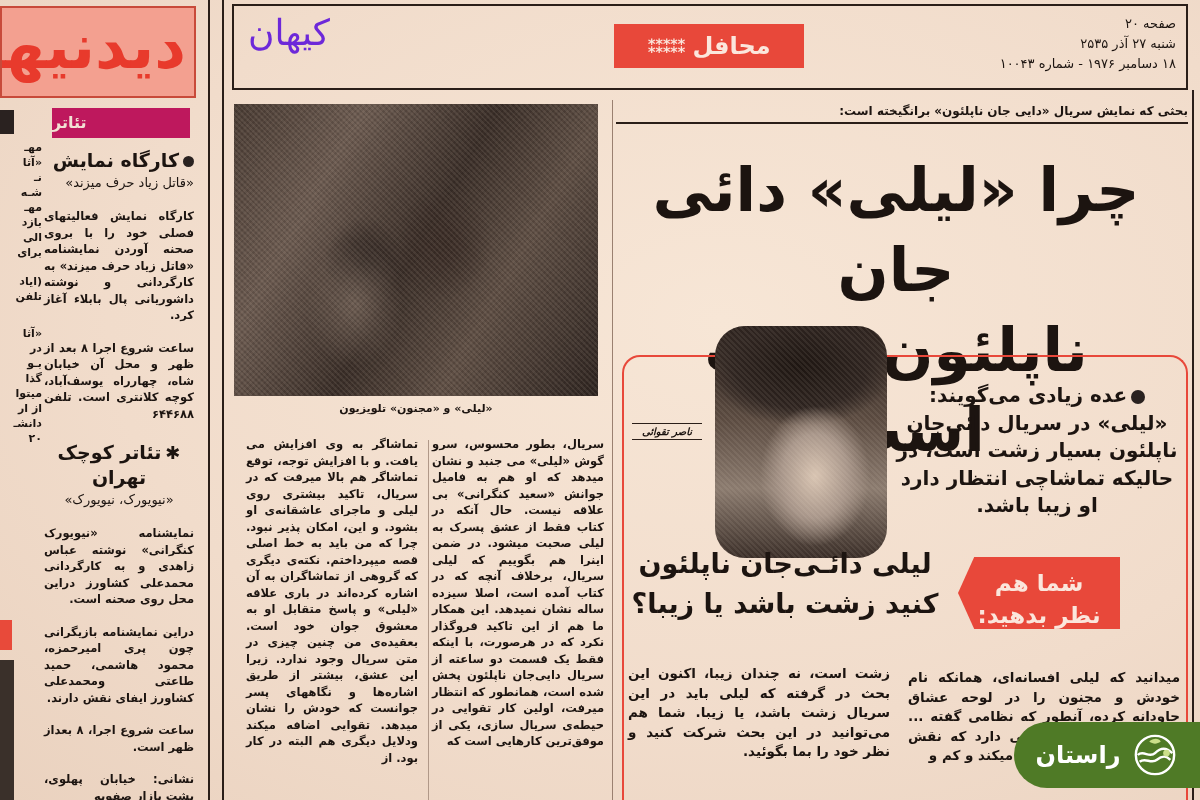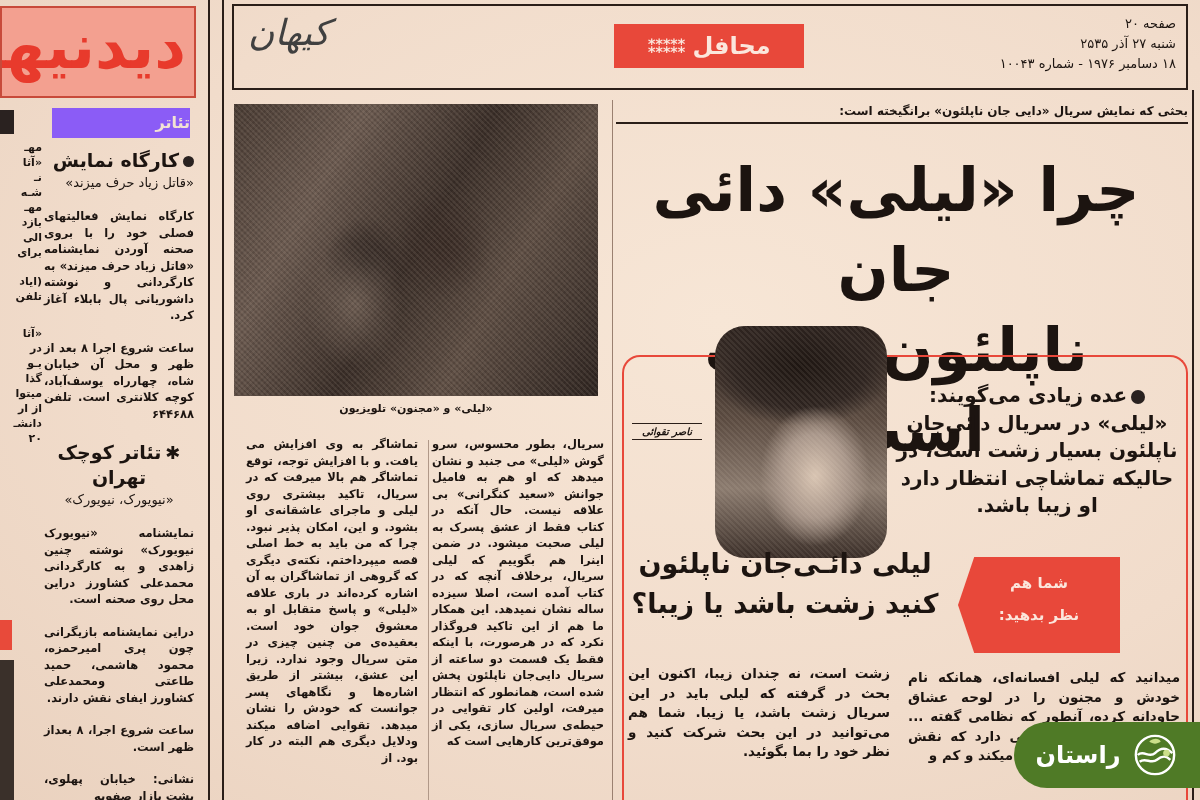--- a/index.html
+++ b/index.html
@@ -15,32 +15,32 @@
   #left-edge{position:absolute;left:0;top:100px;width:44px;height:700px;overflow:hidden}
   #left-edge .tab{position:absolute;left:0;top:10px;width:14px;height:24px;background:#2a2220}
   #left-edge .txt{position:absolute;right:2px;top:40px;width:60px;font-size:11px;line-height:15px;font-weight:bold;direction:rtl;text-align:right;white-space:nowrap}
   #left-red{position:absolute;left:0;top:620px;width:12px;height:30px;background:#e84a3a}
   #left-photo{position:absolute;left:0;top:660px;width:14px;height:140px;background:#3a302a}
 
   
   #didaniha{position:absolute;left:0;top:6px;width:196px;height:92px;background:#f3a090;border:2px solid #c84a3a;overflow:hidden}
   #didaniha span{position:absolute;right:8px;top:2px;font-size:62px;font-weight:bold;color:#e83a2c;direction:rtl;white-space:nowrap;letter-spacing:-2px}
   #theater-col{position:absolute;left:44px;top:108px;width:150px;direction:rtl;text-align:right}
-  .sect-bar{background:#8b5cf6;color:#f2e2d4;font-weight:bold;font-size:16px;text-align:right;height:30px;line-height:30px;width:138px;margin-right:4px}
+  .sect-bar{background:#be185d;color:#f2e2d4;font-weight:bold;font-size:16px;text-align:left;height:30px;line-height:30px;width:138px;margin-right:4px}
   .sect-head{font-size:19px;font-weight:bold;line-height:24px;margin-top:10px}
   .sect-head.center{text-align:center}
   .sub-head{font-size:13px;font-weight:normal;line-height:18px;margin-top:2px}
   .col-text{font-size:11.5px;font-weight:bold;line-height:16.5px;text-align:justify;text-align-last:right}
   .col-text p{margin-top:16px}
   .bullet{display:inline-block;width:11px;height:11px;border-radius:50%;background:#2a2220;margin-left:4px;vertical-align:middle}
   .star{font-size:18px;margin-left:4px}
 
   
   #masthead{position:absolute;left:232px;top:4px;width:956px;height:86px;border:2.5px solid #2a1e18}
-  #logo{position:absolute;left:14px;top:6px;font-family:"DejaVu Serif",serif;font-size:36px;color:#404040;font-style:italic}
+  #logo{position:absolute;left:14px;top:6px;font-family:"DejaVu Serif",serif;font-size:36px;color:#6d28d9;}
   #section-label{position:absolute;left:380px;top:18px;width:190px;height:44px;background:#e8483a;color:#fbe6dc;font-size:24px;font-weight:bold;display:flex;align-items:center;justify-content:center;gap:8px;direction:rtl}
   #section-label .dots{letter-spacing:-2px;font-size:18px}
   #page-meta{position:absolute;right:10px;top:8px;direction:rtl;text-align:right;font-size:13px;font-weight:normal;line-height:20px}
 
   
   #main-photo{position:absolute;left:234px;top:104px;width:364px;height:292px;overflow:hidden;
      background:
        radial-gradient(ellipse 70px 90px at 120px 200px,#6a5a50 0%,transparent 70%),
        radial-gradient(ellipse 60px 70px at 210px 140px,#3a2c26 0%,transparent 80%),
        radial-gradient(ellipse 50px 60px at 130px 160px,#2e2420 0%,transparent 80%),
@@ -63,21 +63,21 @@
        radial-gradient(ellipse 55px 70px at 100px 150px,#d8c4b2 0%,#a8968a 60%,transparent 100%),
        radial-gradient(ellipse 95px 60px at 85px 40px,#1e1612 0%,#2e2420 70%,transparent 100%),
        linear-gradient(180deg,#2a201c 0%,#5a4a40 40%,#8a7a6e 70%,#3a2e28 100%);}
   #face-photo::after{content:"";position:absolute;inset:0;background-image:repeating-linear-gradient(45deg,rgba(255,240,220,.07) 0 2px,transparent 2px 4px)}
   #byline{position:absolute;left:632px;top:423px;width:70px;border-top:1.5px solid #2a1e18;border-bottom:1.5px solid #2a1e18;font-size:10px;font-weight:bold;font-style:italic;text-align:center;direction:rtl;padding:2px 0}
 
   #lead{position:absolute;left:896px;top:382px;width:282px;direction:rtl;text-align:center;font-size:20px;font-weight:bold;line-height:27.5px}
   #lead .bullet{width:14px;height:14px}
 
   #subhead{position:absolute;left:630px;top:544px;width:310px;direction:rtl;text-align:center;font-size:27px;font-weight:bold;line-height:40px}
-  #cta{position:absolute;left:958px;top:557px;width:162px;height:96px;background:#e8483a;color:#fbe6dc;direction:rtl;font-size:15px;font-weight:bold;line-height:32px;text-align:center;padding-top:10px;clip-path:polygon(10% 0,100% 0,100% 100%,10% 100%,0 50%)}
+  #cta{position:absolute;left:958px;top:557px;width:162px;height:72px;background:#e8483a;color:#fbe6dc;direction:rtl;font-size:23px;font-weight:bold;line-height:32px;text-align:center;padding-top:10px;clip-path:polygon(10% 0,100% 0,100% 100%,10% 100%,0 50%)}
 
   .art-text{position:absolute;direction:rtl;text-align:justify;text-align-last:right;font-size:13.5px;font-weight:bold;line-height:19.5px}
   #art-col-left{left:628px;top:664px;width:262px}
   #art-col-right{left:908px;top:668px;width:272px}
 
   
   #brand-badge{position:absolute;left:1014px;top:722px;width:186px;height:66px;background:#4f7a26;border-radius:34px 0 0 34px;display:flex;align-items:center;justify-content:center;gap:12px;direction:rtl}
   #brand-name{color:#ffffff;font-size:24px;font-weight:bold}
   #brand-icon{width:46px;height:46px}
 </style>
@@ -134,21 +134,21 @@
   <div class="col-text">
     <p>کارگاه نمایش فعالیتهای فصلی خود را با بروی صحنه آوردن نمایشنامه «قاتل زیاد حرف میزند» به کارگردانی و نوشته داشوریانی پال بابلاء آغاز کرد.</p>
     <p>ساعت شروع اجرا ۸ بعد از ظهر و محل آن خیابان شاه، چهارراه یوسف‌آباد، کوچه کلانتری است. تلفن ۶۴۴۶۸۸</p>
   </div>
 
   <div class="sect-head center" style="margin-top:18px">
     <span class="star">✱</span><span>تئاتر کوچک تهران</span>
   </div>
   <div class="sub-head" style="text-align:center">«نیویورک، نیویورک»</div>
   <div class="col-text" style="margin-top:12px">
-    <p>نمایشنامه «نیویورک نیویورک» نوشته چنین زاهدی و به کارگردانی محمدعلی کشاورز دراین محل روی صحنه است.</p>
+    <p>نمایشنامه «نیویورک کنگرانی» نوشته عباس زاهدی و به کارگردانی محمدعلی کشاورز دراین محل روی صحنه است.</p>
     <p>دراین نمایشنامه بازیگرانی چون پری امیرحمزه، محمود هاشمی، حمید طاعتی ومحمدعلی کشاورز ایفای نقش دارند.</p>
     <p>ساعت شروع اجرا، ۸ بعداز ظهر است.</p>
     <p>نشانی: خیابان پهلوی، پشت بازار صفویه</p>
   </div>
 </div>
 
 <div id="masthead">
   <div id="logo">کیهان</div>
   <div id="section-label">
     <span>محافل</span>

